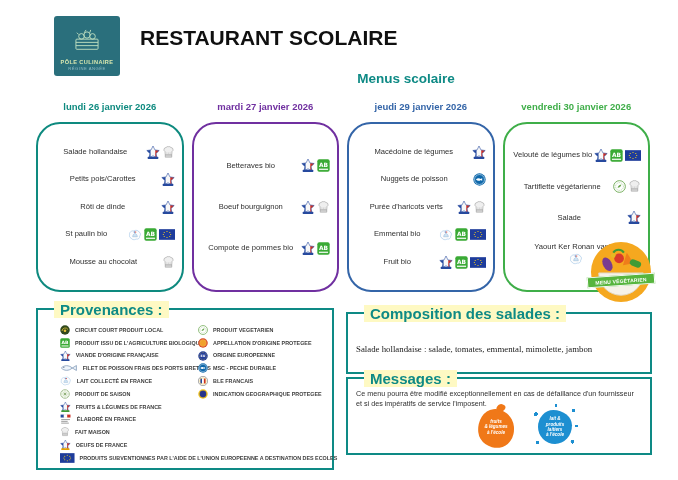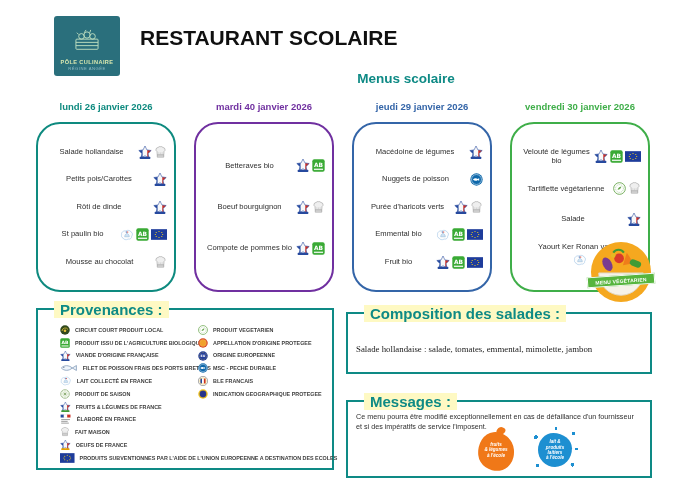--- a/index.html
+++ b/index.html
@@ -13,21 +13,21 @@
   .logo svg{margin-bottom:2px;}
   .logo-l1{color:#d9e8af;font-size:5.6px;font-weight:bold;letter-spacing:.4px;}
   .logo-l2{color:#8fb9c4;font-size:4.2px;letter-spacing:.5px;margin-top:1px;}
 
   .title{position:absolute;left:140px;right:6px;top:26px;
          font-size:21px;font-weight:bold;color:#101010;}
   .subtitle{position:absolute;left:140px;right:6px;top:71px;text-align:center;
             font-size:13.5px;font-weight:bold;color:var(--accent,#0E8A85);}
 
   
-  .menu-area{position:absolute;left:36px;top:101px;width:614px;display:flex;gap:18px;}
+  .menu-area{position:absolute;left:36px;top:101px;width:614px;display:flex;gap:8px;}
   .day-col{flex:1;position:relative;}
   .day-name{font-size:9.5px;font-weight:bold;text-align:center;color:var(--day);height:14px;}
   .day-box{position:relative;margin-top:7px;height:152px;border:2px solid var(--day);
            border-radius:24px;background:#fff;display:flex;flex-direction:column;
            justify-content:space-evenly;padding:7px 7px;box-sizing:content-box;}
   .menu-item{display:flex;align-items:center;min-height:13px;}
   .menu-item .lbl{flex:1;font-size:7.6px;color:#2e2e2e;text-align:center;line-height:1.1;}
   .menu-item .ics{display:flex;align-items:center;gap:2px;justify-content:flex-start;}
   .menu-item.below{flex-direction:column;justify-content:center;}
   .menu-item.below .lbl{flex:none;width:100%;}
@@ -48,21 +48,21 @@
   .prov-left{position:absolute;left:22px;top:15px;}
   .prov-right{position:absolute;left:160px;top:15px;}
   .prov-entry{display:flex;align-items:center;gap:5px;height:9.8px;margin-bottom:3px;}
   .prov-entry .icon svg{height:10px;width:auto;}
   .prov-entry .plbl{font-size:5.4px;font-weight:bold;color:#3e3e3e;white-space:nowrap;}
 
   #comp{left:346px;top:312px;width:302px;height:58px;}
   .comp-text{position:absolute;left:8px;top:30px;font-family:"Liberation Serif",serif;
              font-size:8.8px;color:#1a1a1a;}
 
-  #msg{left:346px;top:400px;width:302px;height:74px;}
+  #msg{left:346px;top:377px;width:302px;height:74px;}
   .msg-text{padding:10px 10px 0 8px;font-size:7.2px;color:#2e2e2e;line-height:1.45;}
   .msg-logos{position:absolute;left:128px;bottom:3px;display:flex;gap:16px;align-items:center;}
 
   .fruits-legumes-ecole-logo{position:relative;width:40px;height:46px;}
   .fruits-legumes-ecole-logo::before{content:'';position:absolute;left:2px;top:5px;right:2px;bottom:2px;
       background:#f07818;border-radius:48% 52% 46% 54%/55% 50% 50% 45%;transform:rotate(-6deg);}
   .fruits-legumes-ecole-logo::after{content:'';position:absolute;left:21px;top:0;width:8px;height:8px;
       border-radius:60% 40% 70% 30%;background:#f07818;transform:rotate(30deg);}
   .lait-ecole-logo{position:relative;width:46px;height:46px;}
   .lait-ecole-logo::before{content:'';position:absolute;inset:6px;background:#1d8fd1;
@@ -218,21 +218,21 @@
                   <path d="M4.6 8.6A3.4 3.4 0 0 1 6.3 2.3 3.4 3.4 0 0 1 10 1a3.4 3.4 0 0 1 3.7 1.3 3.4 3.4 0 0 1 1.7 6.3l-.4 5.2H5z" fill="#efefef" stroke="#999" stroke-width="0.9"></path>
                   <path d="M5 13.8h10v3.4H5z" fill="#dadada" stroke="#999" stroke-width="0.9"></path>
                   <path d="M7.5 9.5v3.6M10 9.9v3.2M12.5 9.5v3.6" stroke="#bbb" stroke-width="0.7" fill="none"></path>
                 </svg>
               </span>
             </div>
           </div>
         </div>
       </div>
       <div class="day-col" style="--day: #7030A0;">
-        <div class="day-name">mardi 40 janvier 2026</div>
+        <div class="day-name">mardi 27 janvier 2026</div>
         <div class="day-box">
           <div class="menu-item">
             <div class="lbl">Betteraves bio</div>
             <div class="ics">
               <span class="icon">
                 <svg width="14" height="13" viewBox="0 0 24 23">
                   <defs>
                     <clipPath id="clip4">
                       <path d="M12 0l3.4 6.9 7.6 1.1-5.5 5.3 1.3 7.6L12 17.3 5.2 20.9l1.3-7.6L1 8l7.6-1.1z"></path>
                     </clipPath>

